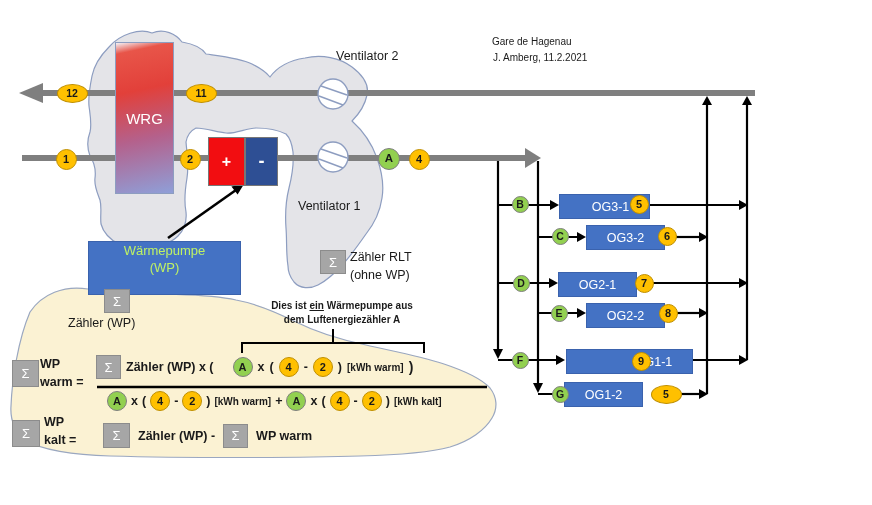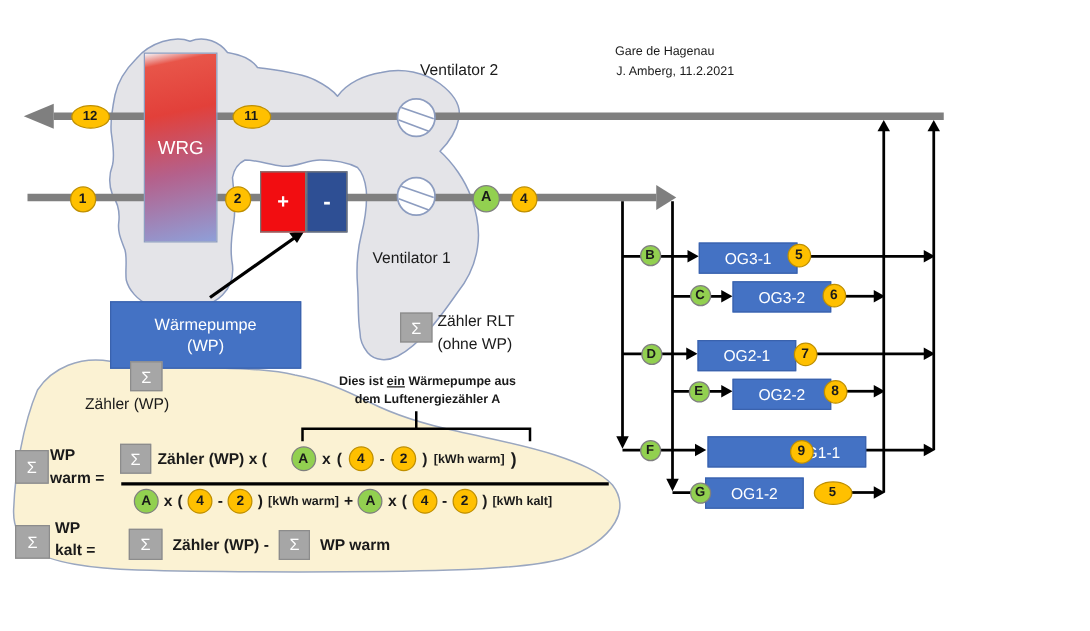--- a/index.html
+++ b/index.html
@@ -37,21 +37,21 @@
   .logo{position:absolute;left:595px;top:32px;width:172px;height:37px;background:#1B2B66;
         display:flex;align-items:center;justify-content:center;gap:5px;z-index:4;}
   .logo-text{color:#fff;font-size:20px;font-weight:bold;letter-spacing:1.5px;}
   .wind{display:inline-flex;flex-direction:column;gap:3px;align-items:flex-end;}
   .wind i{display:block;height:2.5px;background:#fff;border-radius:1px;}
   
   .wrg{position:absolute;left:115px;top:42px;width:57px;height:150px;z-index:2;border:1px solid #8d9dc0;
        background:linear-gradient(168deg,#f2f2f6 0%,#e85549 7%,#e2403a 32%,#b4618c 63%,#8f9fd8 100%);
        display:flex;align-items:center;justify-content:center;color:#fff;font-size:15px;}
   .hp{position:absolute;left:88px;top:241px;width:151px;height:52px;background:#4472C4;border:1px solid #3a62ad;
-      color:#ffffff;display:flex;flex-direction:column;align-items:center;justify-content:center;
+      color:#bef264;display:flex;flex-direction:column;align-items:center;
       font-size:13px;line-height:17px;z-index:2;}
   .pm{position:absolute;display:flex;align-items:center;justify-content:center;color:#fff;
       font-weight:bold;z-index:2;box-sizing:border-box;}
 </style>
 </head>
 <body>
 
 <div id="stage">
 
   <svg id="layer-svg" width="872" height="505" viewBox="0 0 872 505">
@@ -170,21 +170,21 @@
   <div class="lbl" style="left:350px;top:268px;">(ohne WP)</div>
 
   <div class="dot y ell" style="left:56.5px;top:83.5px;">12</div>
   <div class="dot y ell" style="left:185.5px;top:83.5px;">11</div>
   <div class="dot y s21" style="left:55.5px;top:148.5px;">1</div>
   <div class="dot y s21" style="left:179.5px;top:148.5px;">2</div>
   <div class="dot g s22" style="left:378px;top:148px;">A</div>
   <div class="dot y s21" style="left:408.5px;top:148.5px;">4</div>
 
   <div class="dot g s17" style="left:511.5px;top:195.5px;">B</div>
-  <div class="unitbox" style="left:559px;top:194px;">
+  <div class="unitbox" style="left:559px;top:194px;padding-left:12px;">
       <span>OG3-1</span>
     </div>
   <div class="dot y s19" style="left:629.5px;top:194.5px;">5</div>
 
   <div class="dot g s17" style="left:551.5px;top:227.5px;">C</div>
   <div class="unitbox" style="left:586px;top:225px;">
       <span>OG3-2</span>
     </div>
   <div class="dot y s19" style="left:657.5px;top:226.5px;">6</div>
 

